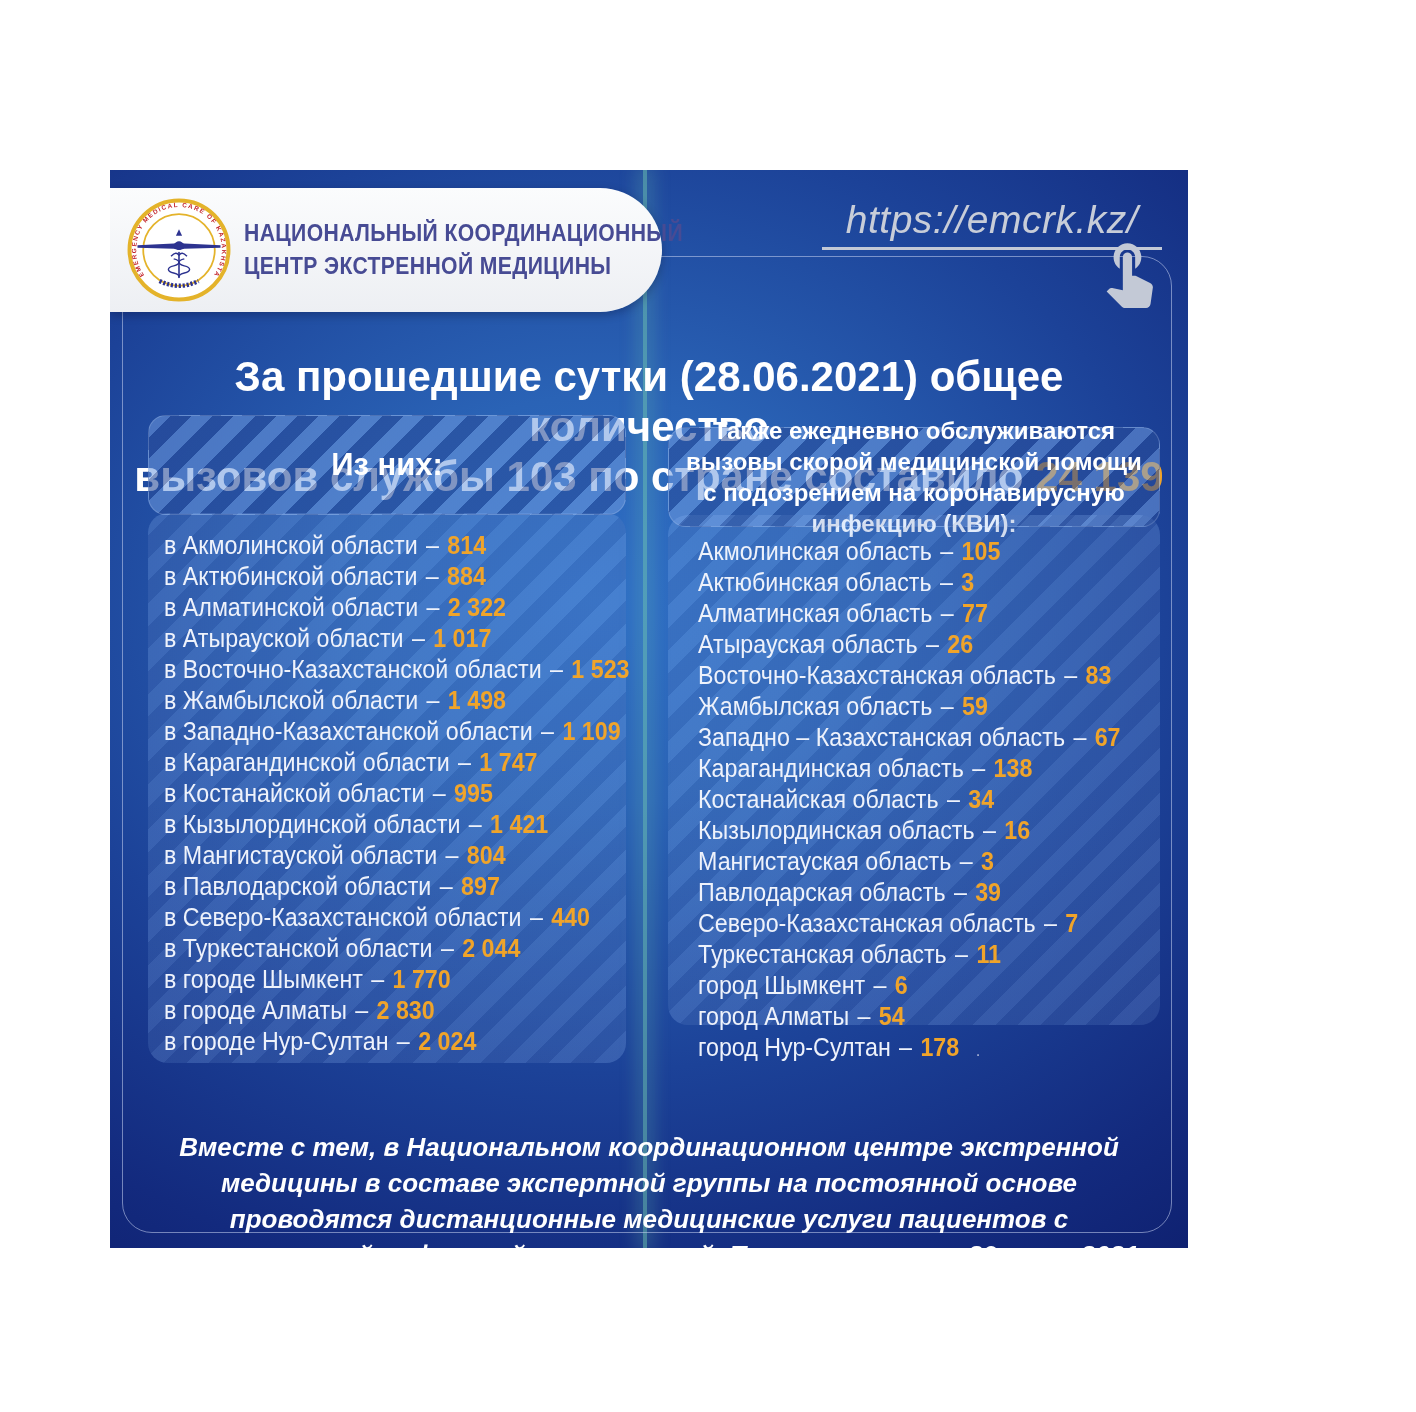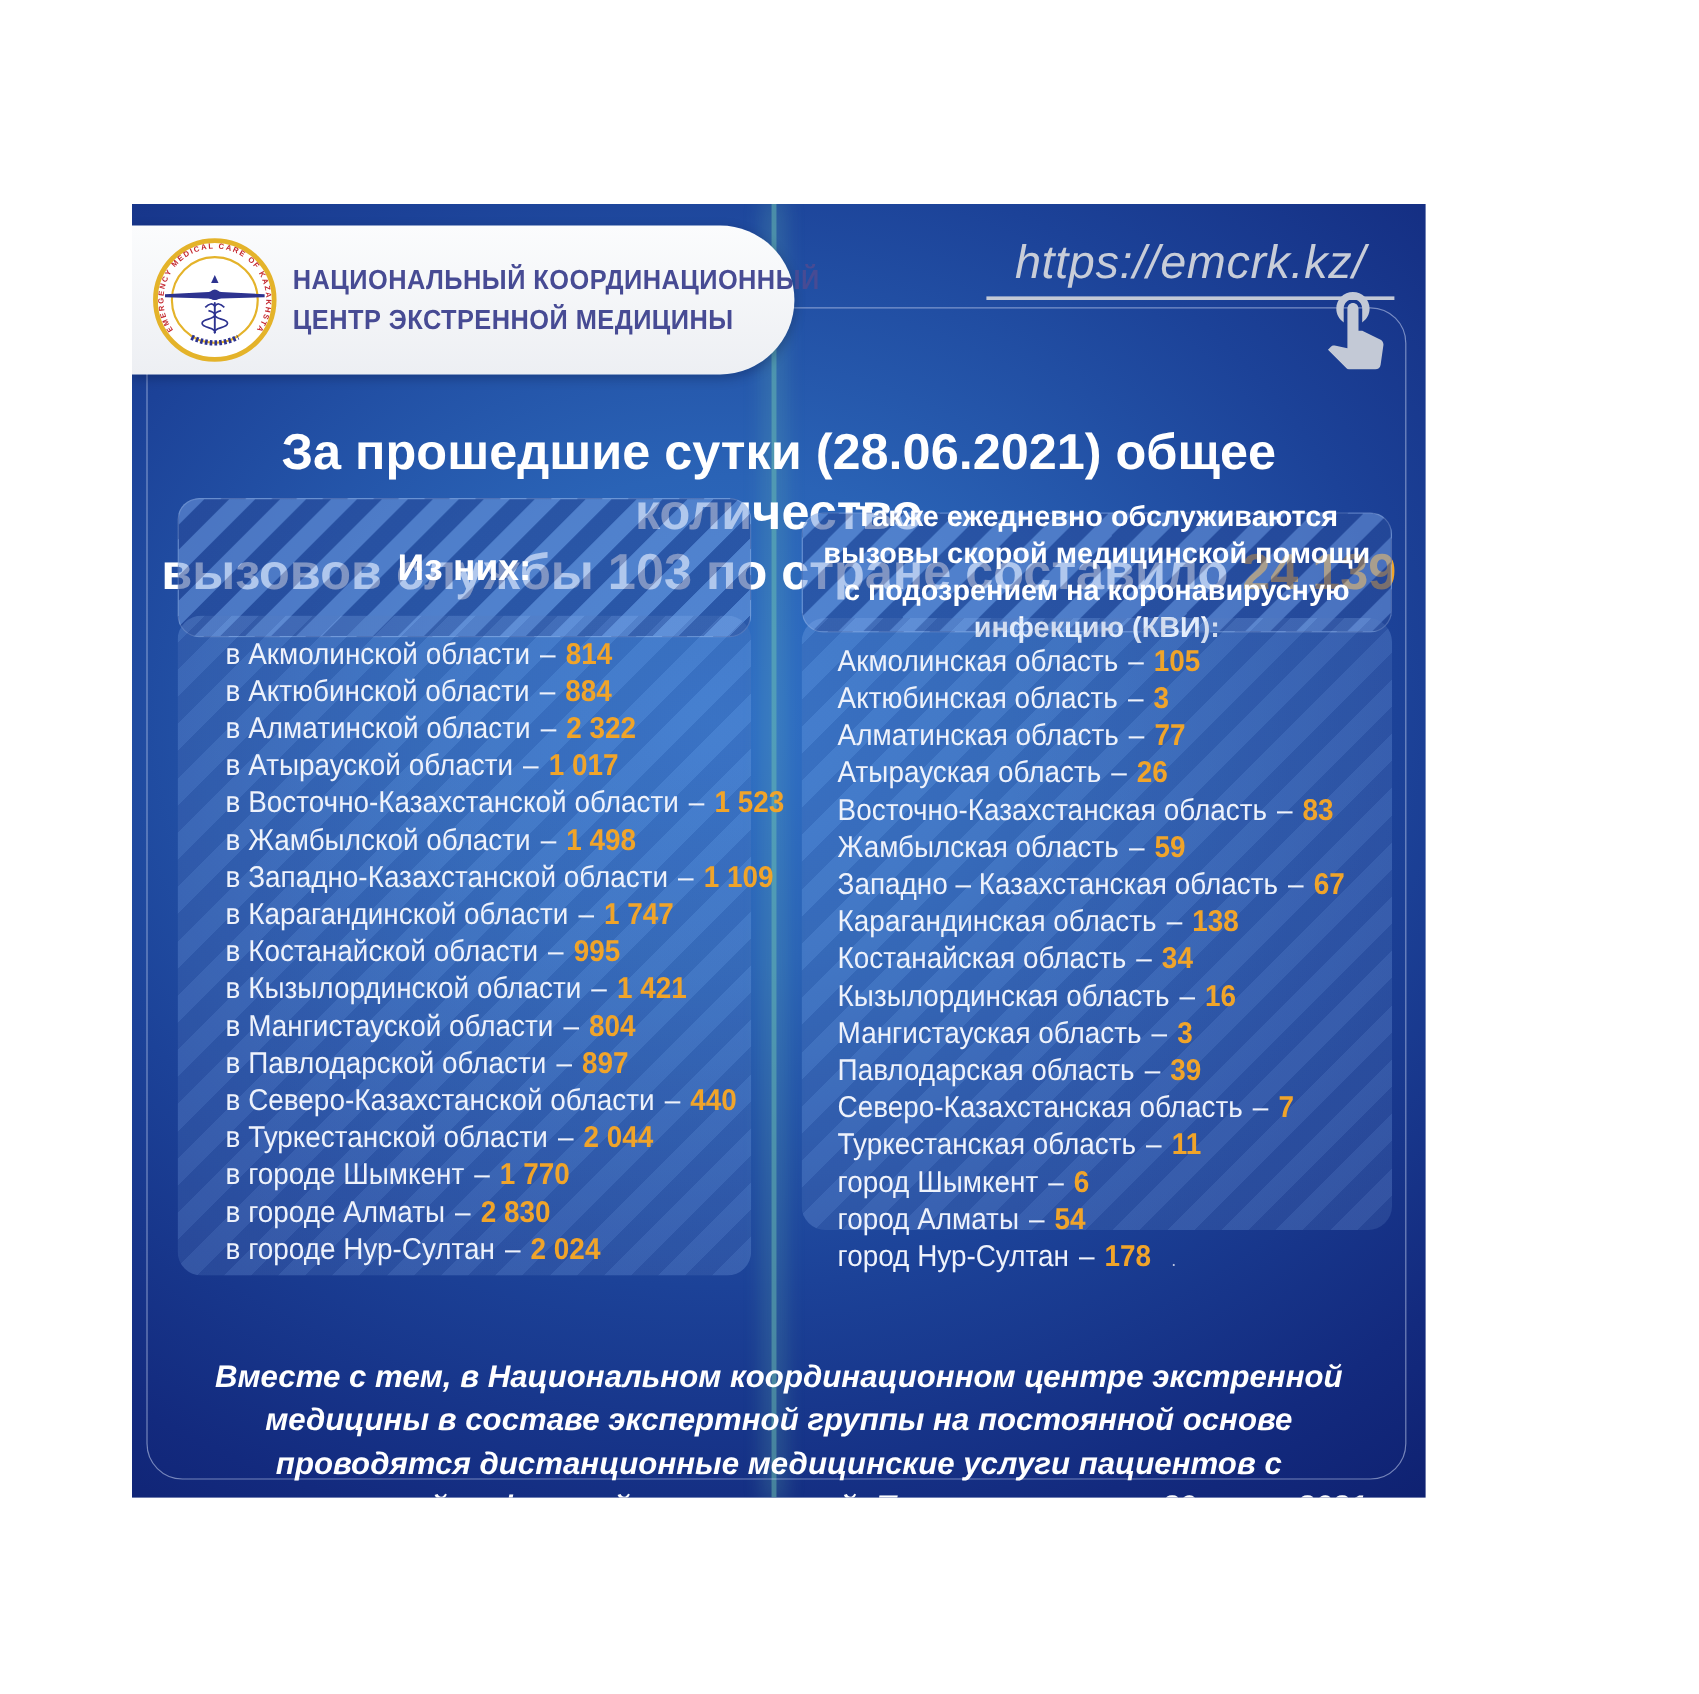--- a/index.html
+++ b/index.html
@@ -55,31 +55,31 @@
   }
   .num{color:#f0a42a;}
   .col-head{
     position:absolute;border-radius:18px;display:flex;align-items:center;justify-content:center;
     color:#ffffff;z-index:2;box-sizing:border-box;
     background-color:rgba(72,122,206,.42);
     background-image:repeating-linear-gradient(135deg,
       rgba(172,202,250,.22) 0 15px, rgba(12,32,105,.30) 15px 30px);
     border:1px solid rgba(192,210,245,.25);
   }
-  .left-head{left:38px;top:245px;width:478px;height:116px;font-size:31px;font-weight:700;}
+  .left-head{left:38px;top:245px;width:478px;height:100px;font-size:31px;font-weight:700;}
   .right-head{left:558px;top:257px;width:492px;height:100px;font-size:24px;font-weight:600;
     line-height:31px;text-align:center;padding:0 10px;}
   .list-box{
     position:absolute;border-radius:20px;z-index:2;margin:0;box-sizing:border-box;
     list-style:none;
     background-color:rgba(126,170,235,.20);
     background-image:repeating-linear-gradient(135deg,
       rgba(172,202,250,.07) 0 16px, rgba(12,32,105,.09) 16px 32px);
   }
-  .left-list{left:38px;top:343px;width:478px;height:550px;padding:17px 8px 0 40px;}
+  .left-list{left:38px;top:343px;width:478px;height:550px;padding:17px 8px 0 16px;}
   .right-list{left:558px;top:345px;width:492px;height:510px;padding:21px 8px 0 30px;}
   .list-box li{
     font-size:25px;line-height:31px;color:#eef2fb;font-weight:500;white-space:nowrap;
     transform:scaleX(.93);transform-origin:0 50%;
   }
   .dash{margin:0 9px;color:#eef2fb;}
   .val{color:#f0a42a;font-weight:700;}
   .sfx{margin-left:18px;color:#b9c2de;font-size:16px;}
   .footer-note{
     position:absolute;left:28px;top:959px;width:1022px;text-align:center;z-index:2;

